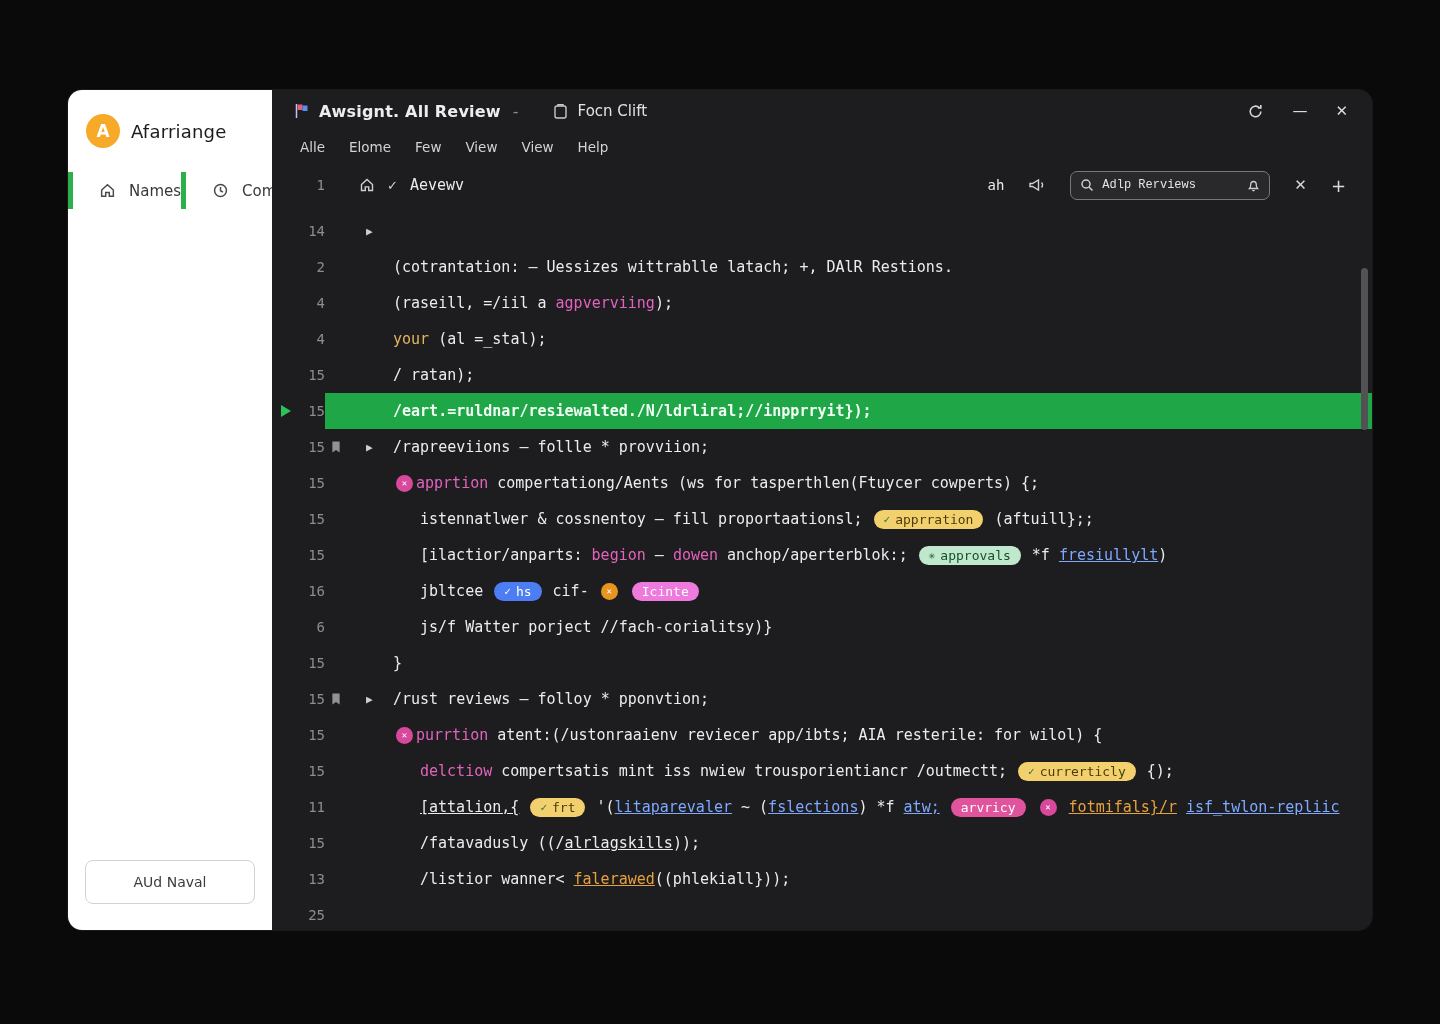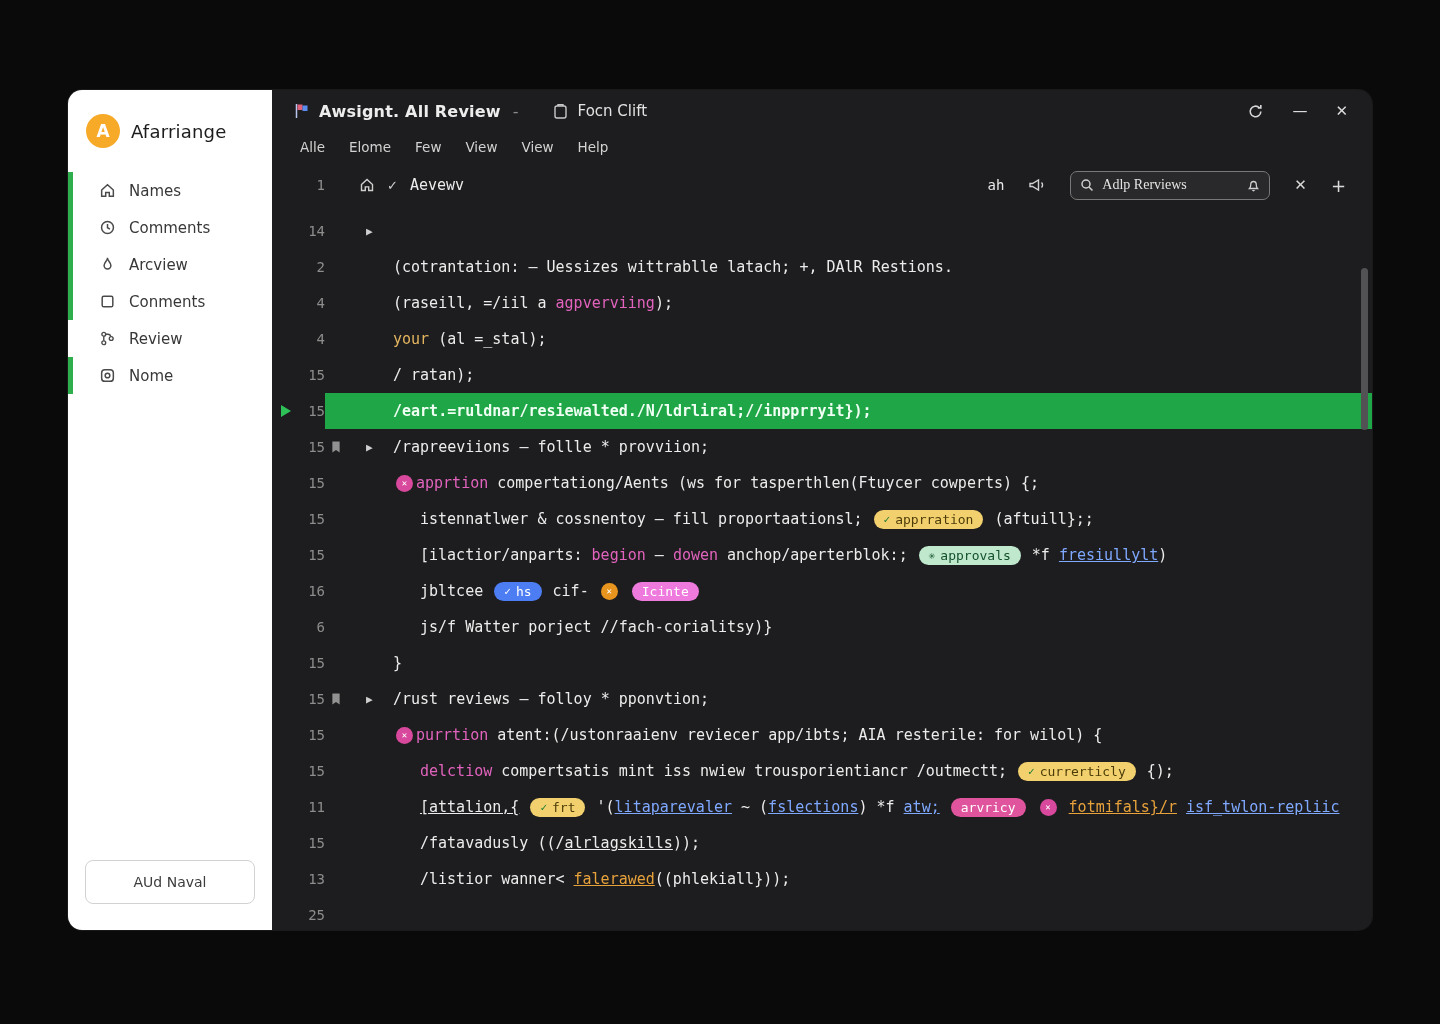--- a/index.html
+++ b/index.html
@@ -7,21 +7,21 @@
     font-family:"DejaVu Sans",sans-serif}
   .window{position:absolute;left:68px;top:90px;width:1304px;height:840px;
     border-radius:14px;overflow:hidden;display:flex;background:#1d1d1f;
     box-shadow:0 0 0 1px #1a1a1a}
   
   .sidebar{width:204px;background:#fff;display:flex;flex-direction:column;flex-shrink:0}
   .logo-row{display:flex;align-items:center;gap:11px;padding:24px 18px 20px}
   .logo-badge{width:34px;height:34px;border-radius:50%;background:#f7a928;color:#fff;
     font-weight:bold;font-size:17px;display:flex;align-items:center;justify-content:center}
   .logo-name{font-size:18px;font-weight:normal;color:#1c1c1c;letter-spacing:.2px}
-  .nav{display:flex;flex-direction:column;margin-top:4px}
+  .nav{display:flex;flex-direction:row;margin-top:4px}
   .nav-item{position:relative;display:flex;align-items:center;gap:13px;height:37px;
     padding-left:30px;cursor:pointer}
   .nav-item.accent::before{content:"";position:absolute;left:0;top:0;bottom:0;width:5px;background:#2fae4e}
   .nav-icon{width:18px;height:18px;display:flex;align-items:center;justify-content:center}
   .nav-icon svg{display:block}
   .nav-label{font-size:15px;color:#383838}
   .add-btn{margin:auto 17px 26px;height:44px;border:1px solid #d2d2d2;border-radius:8px;
     background:#fff;color:#3d3d3d;font-size:14px;cursor:pointer;font-family:inherit}
   
   .editor{flex:1;display:flex;flex-direction:column;position:relative;background:#1d1d1f;min-width:0}
@@ -43,21 +43,21 @@
   .tb-home{margin-left:22px;display:flex;cursor:pointer}
   .tb-check{color:#cfcfcf;font-size:13px}
   .tb-nav-label{color:#ececec;font-size:15px;font-family:"DejaVu Sans Mono",monospace}
   .tb-right{margin-left:auto;display:flex;align-items:center;gap:24px}
   .tb-ah{color:#e8e8e8;font-size:14px;font-family:"DejaVu Sans Mono",monospace}
   .megaphone{display:flex;cursor:pointer}
   .searchbox{display:flex;align-items:center;gap:8px;width:200px;height:29px;background:#29292b;
     border:1px solid #787878;border-radius:7px;padding:0 9px}
   .searchbox .sic{display:flex;flex-shrink:0}
   .searchbox input{flex:1;min-width:0;background:transparent;border:none;outline:none;
-    color:#e4e4e4;font-size:14px;font-family:Liberation Serif, serif}
+    color:#e4e4e4;font-size:12px;font-family:Liberation Mono, monospace}
   .search-x,.search-plus{color:#d9d9d9;cursor:pointer}
   .search-x{font-size:15px}
   .search-plus{font-size:18px}
   
   .code-area{flex:1;padding-top:5px;font-family:"DejaVu Sans Mono",monospace;font-size:15px;
     overflow:hidden;position:relative}
   .code-line{position:relative;height:36px;display:flex;align-items:center}
   .line-num{width:53px;flex-shrink:0;text-align:right;color:#8d8d8d;font-size:14px}
   .line-rest{position:relative;flex:1;height:100%;display:flex;align-items:center;
     padding-left:68px;min-width:0}

